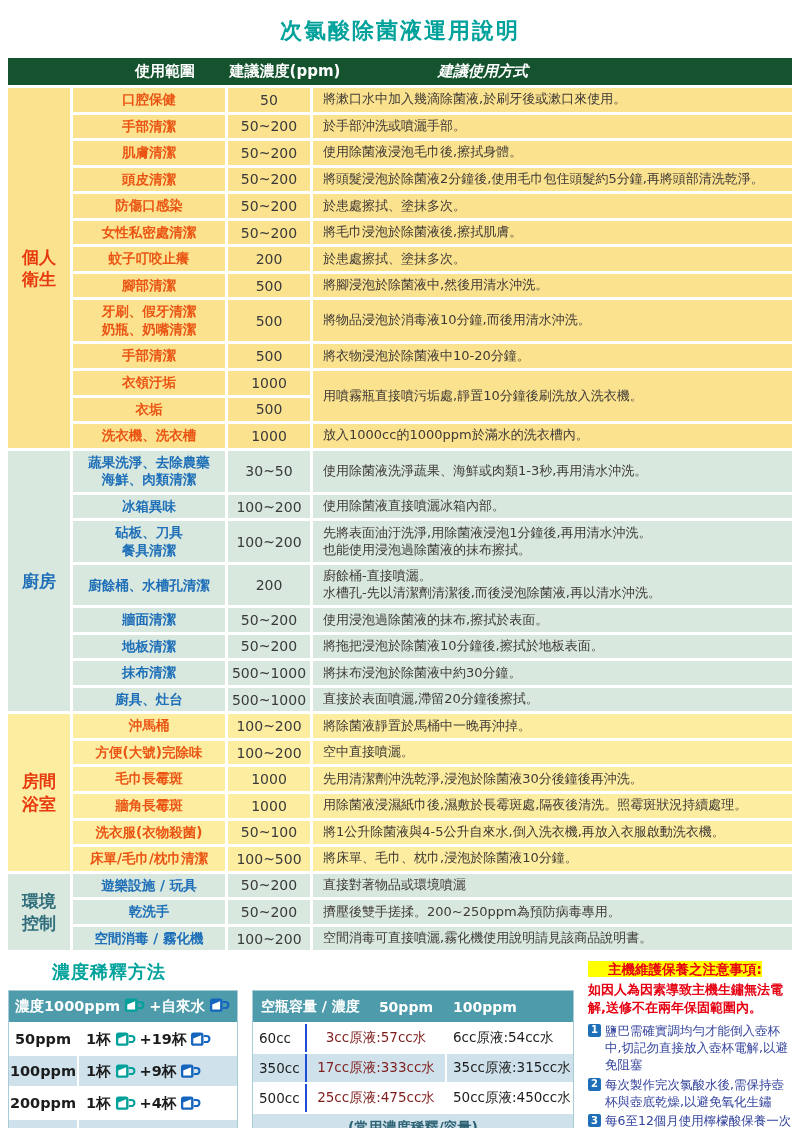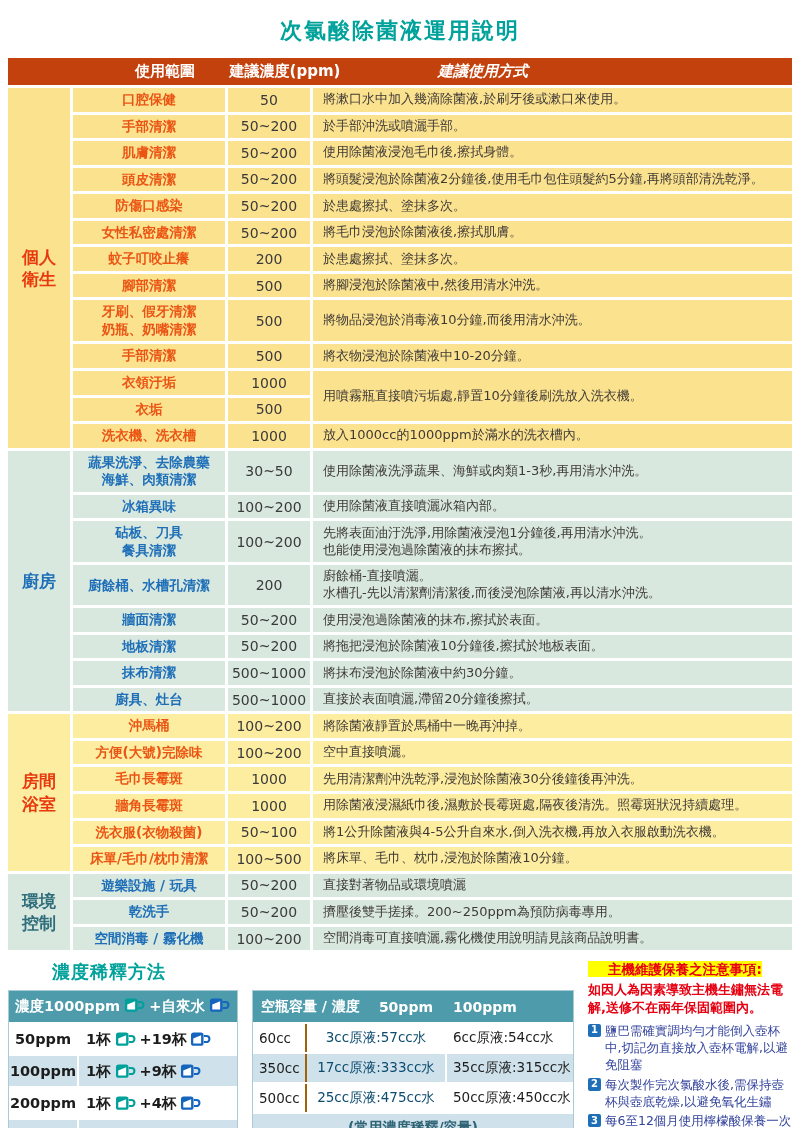--- a/index.html
+++ b/index.html
@@ -3,21 +3,21 @@
 <meta charset="utf-8">
 <style>
   * { margin:0; padding:0; box-sizing:border-box; }
   html,body { width:800px; height:1128px; background:#fff; overflow:hidden;
               font-family:"DejaVu Sans", sans-serif; }
   .page-title { text-align:center; margin-top:16px; font-size:22px; font-weight:bold;
                 color:#00a29b; letter-spacing:2px; }
 
   
   .usage-table { margin:12px 8px 0 8px; }
-  .u-header { display:flex; background:#c2410c; color:#fff; font-weight:bold;
+  .u-header { display:flex; background:#14532d; color:#fff; font-weight:bold;
               font-size:15px; height:27px; align-items:center; margin-bottom:3px; }
   .u-header .h-spacer { width:78px; }
   .u-header .h-range  { width:152px; margin-left:3px; display:flex; justify-content:center; white-space:nowrap; }
   .u-header .h-ppm    { width:82px;  margin-left:3px; display:flex; justify-content:center; white-space:nowrap; }
   .u-header .h-method { flex:1; padding-left:112px; white-space:nowrap;font-style:italic; }
 
   .section { display:flex; gap:3px; margin-bottom:3px; }
   .section-label { width:62px; background:var(--bg); display:flex; flex-direction:column;
                    justify-content:center; align-items:center; font-weight:bold;
                    font-size:17px; line-height:1.3; }
@@ -49,21 +49,21 @@
 
   .btable-wrap { margin-top:30px; }
   .btable { width:322px; border:1px solid #a9cbd6; background:#fff; font-size:13.5px; }
   .btable-header { background:#4e9bab; color:#fff; font-weight:bold; height:31px;
                    display:flex; align-items:center; font-size:14px; }
   .bh-1 { flex:1; padding-left:8px; } .bh-2 { padding-right:12px; } .bh-3 { width:128px; padding-left:8px; }
   .brow { display:flex; border-top:2px solid #fff; min-height:30px; align-items:stretch; }
   .brow.alt { background:#cfe2ec; }
   .b-size { width:52px; display:flex; align-items:center; padding-left:6px; color:#1c1c1c; }
   .b-c1 { width:140px; display:flex; align-items:center; justify-content:center;
-          border-left:2px solid #a16207; color:#0c4a6e; white-space:nowrap; }
+          border-left:2px solid #1d4ed8; color:#7f1d1d; white-space:nowrap; }
   .b-c2 { flex:1; display:flex; align-items:center; padding-left:6px;
           border-left:2px solid #fff; color:#1c1c1c; white-space:nowrap; }
   .b-footer { border-top:2px solid #fff; background:#cfe2ec; text-align:center;
               font-weight:bold; color:#2f6475; font-size:14px; padding:5px 0; }
 
   .notes { flex:1; font-size:12.5px; line-height:1.38; }
   .notes-title { display:inline; background:#ffff00; color:#e60012; font-weight:bold; font-size:13.5px;padding-left:20px; }
   .notes-warning { color:#e60012; font-weight:bold; font-size:13px; margin:2px 0 5px 0; }
   .note-item { position:relative; padding-left:17px; color:#33439c; margin-bottom:2px; }
   .note-badge { position:absolute; left:0; top:2px; width:13px; height:13px; background:#1e6fb8;

